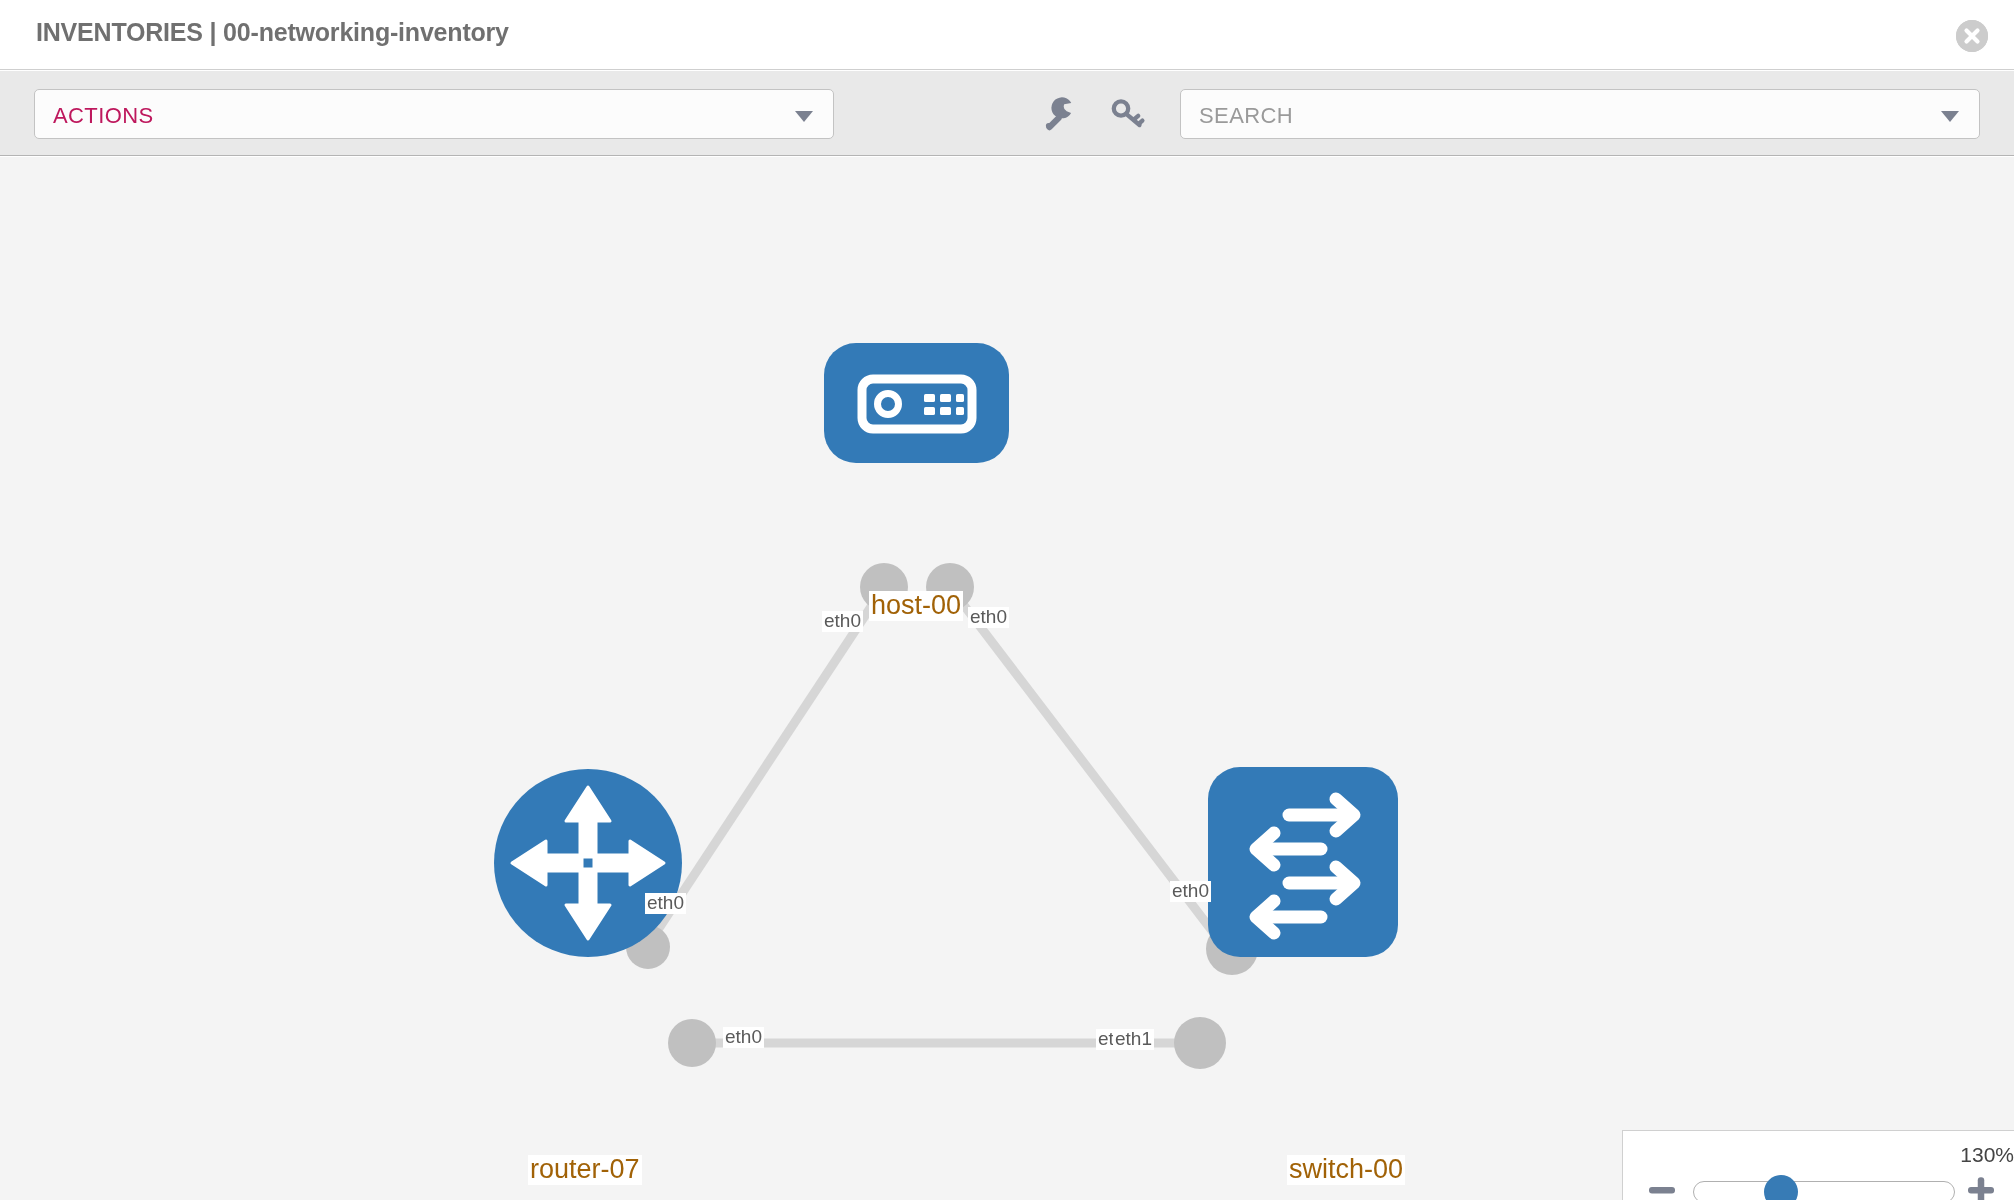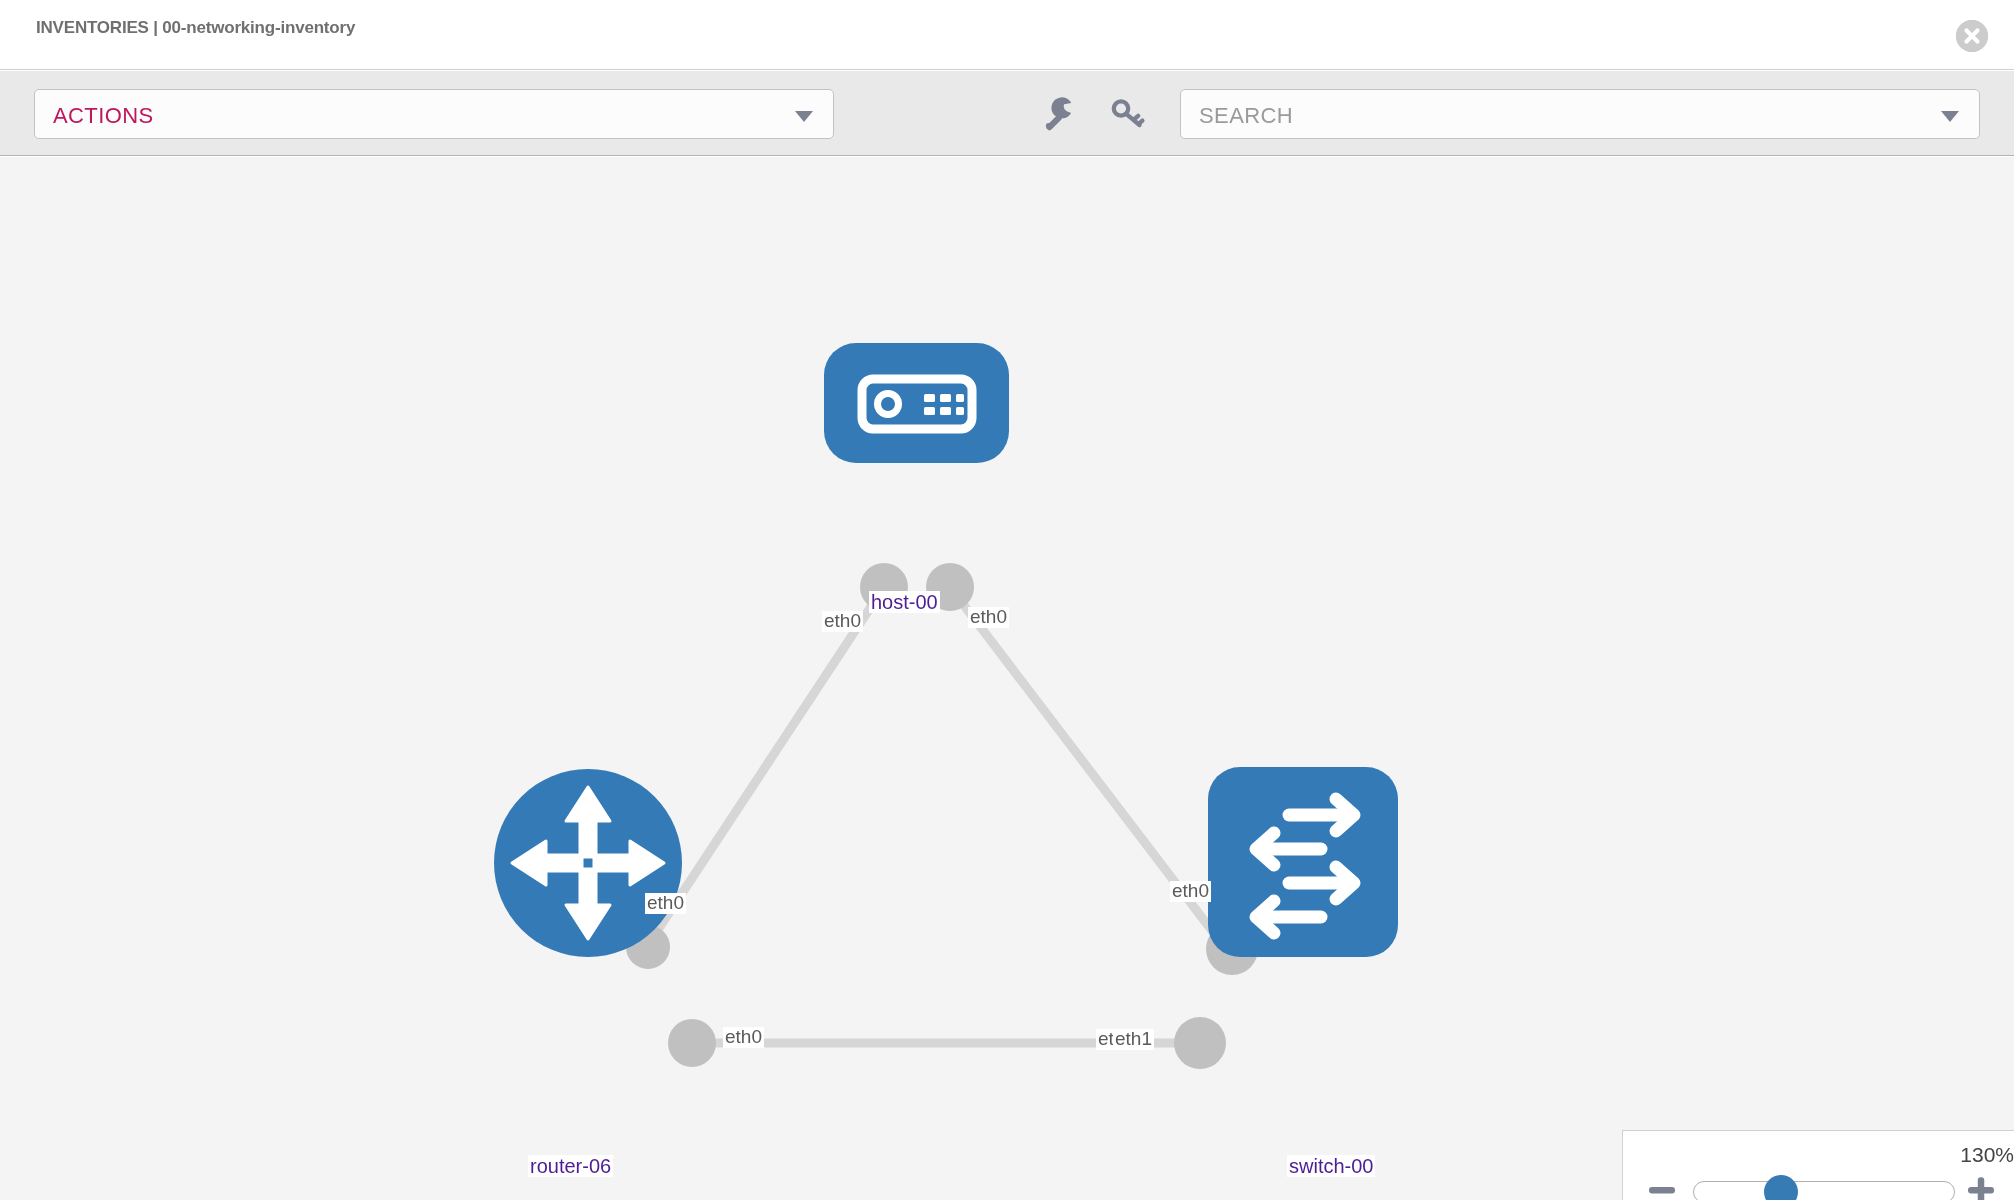--- a/index.html
+++ b/index.html
@@ -13,21 +13,21 @@
 
   
   .header {
     position: absolute; top: 0; left: 0;
     width: 2014px; height: 70px;
     background: #ffffff;
     border-bottom: 1px solid #cfcfcf;
   }
   .header-title {
     position: absolute; left: 36px; top: 18px;
-    font-size: 17px; font-weight: bold;
+    font-size: 25px; font-weight: bold;
     color: #707070;
     letter-spacing: -0.2px;
     white-space: nowrap;
   }
   .close-btn {
     position: absolute; right: 26px; top: 20px;
     width: 32px; height: 32px;
     border-radius: 50%;
     background: #cccccc;
     cursor: pointer;
@@ -90,22 +90,22 @@
     width: 2014px; height: 1099px;
     background: #f4f4f4;
     overflow: hidden;
   }
   .topology { position: absolute; top: 0; left: 0; }
 
   
   .node-label {
     position: absolute;
     background: #ffffff;
-    color: #4c1d95;
-    font-size: 20px;
+    color: #a16207;
+    font-size: 27px;
     white-space: nowrap;
     padding: 0 2px;
     line-height: 1.1;
   }
   .iface-label {
     position: absolute;
     background: #ffffff;
     color: #5a5a5a;
     font-size: 19px;
     white-space: nowrap;
@@ -273,21 +273,21 @@
   <div class="iface-label" style="left:1170px; top:724px;">eth0</div>
 
   <div class="iface-label" style="left:723px; top:870px;">eth0</div>
 
   <div class="iface-label" style="left:1096px; top:872px;">eth0</div>
 
   <div class="iface-label" style="left:1113px; top:872px;">eth1</div>
 
   <div class="node-label" style="left:869px; top:434px;">host-00</div>
 
-  <div class="node-label" style="left:528px; top:998px;">router-06</div>
+  <div class="node-label" style="left:528px; top:998px;">router-07</div>
 
   <div class="node-label" style="left:1243px; top:998px;margin-left:44px;">switch-00</div>
 
   <div class="zoom-panel">
     <div class="zoom-value">130%</div>
 
     <div class="zoom-minus">
       <svg width="34" height="34" viewBox="0 0 34 34">
         <rect x="4" y="14" width="26" height="6.5" rx="3" fill="#7b8190"></rect>
       </svg>

